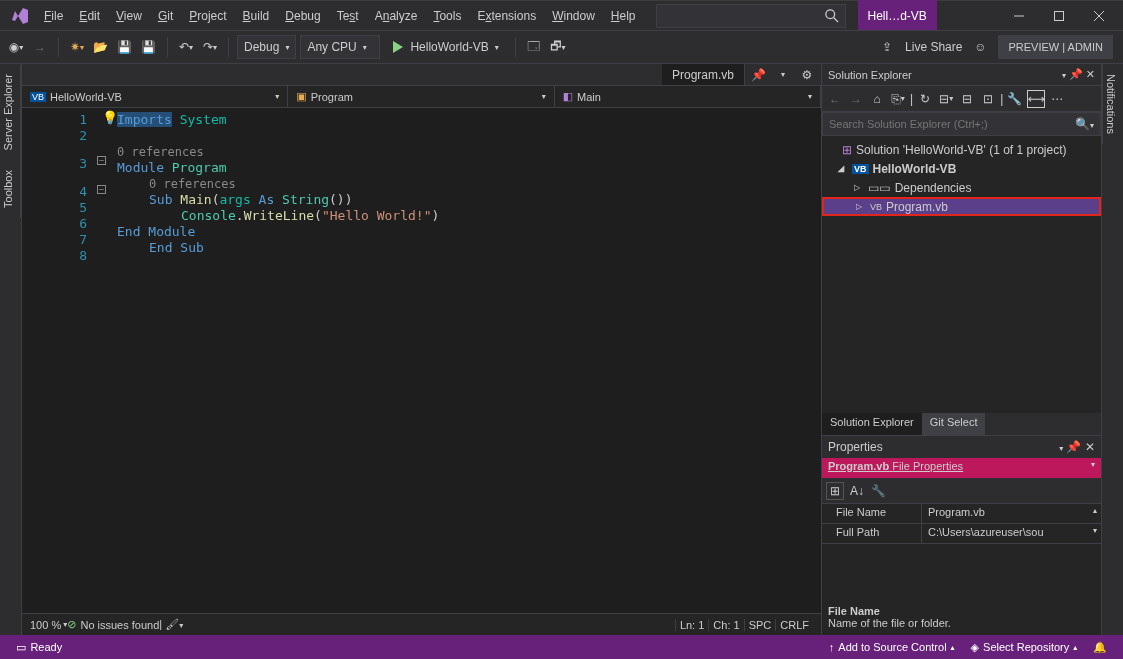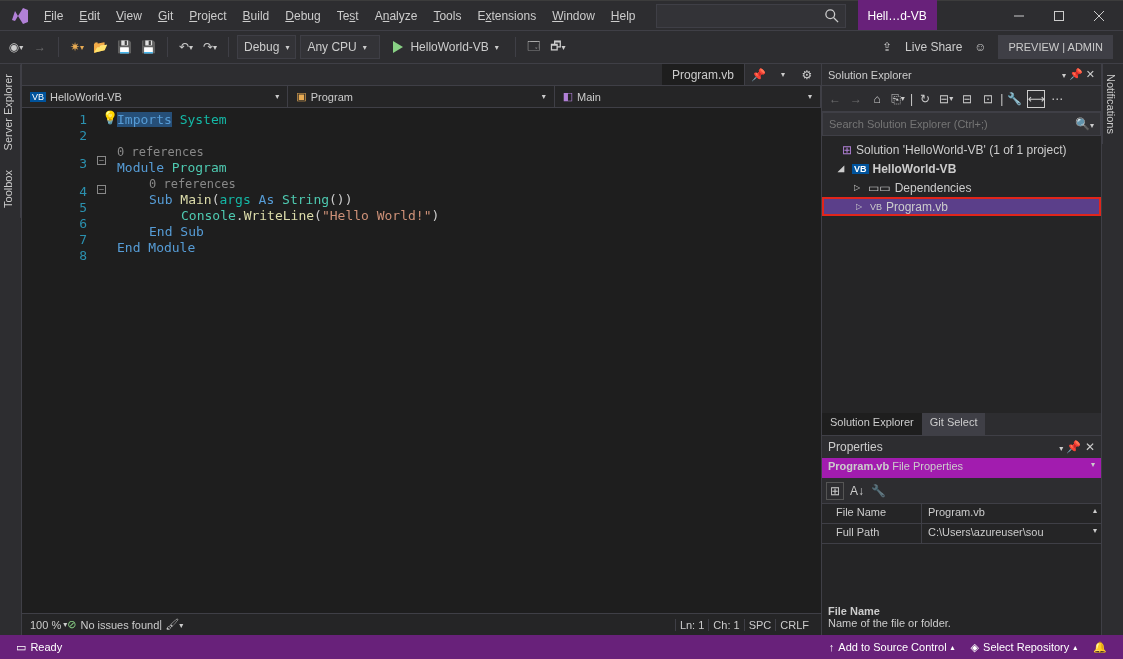--- a/index.html
+++ b/index.html
@@ -57,21 +57,21 @@
 .tree{flex:1;padding:4px 0;font-size:12px;overflow:auto;}
 .tree-row{display:flex;align-items:center;height:19px;padding-left:6px;gap:4px;}
 .tree-row.bold{font-weight:bold;}
 .tree-row.selected{background:#5b3f8a;border:2px solid #e1251b;}
 .expander{width:10px;font-size:8px;color:#ccc;}
 .panel-tabs{height:22px;background:#2d2d30;display:flex;font-size:11px;}
 .ptab{padding:3px 8px;}
 .ptab.active{background:#1e1e1e;}
 .props-panel{height:200px;display:flex;flex-direction:column;border-top:1px solid #3f3f46;}
 .props-header{padding:4px 6px;font-size:12px;display:flex;justify-content:space-between;align-items:center;background:#2d2d30;border-bottom:0;}
-.props-sub{padding:2px 6px 6px;font-size:11px;color:#ccc;background:#a21caf;}
+.props-sub{padding:2px 6px 6px;font-size:11px;color:#ccc;background:#be185d;text-decoration:underline;}
 .props-tb{height:26px;background:#2d2d30;display:flex;align-items:center;gap:4px;padding:0 4px;border-bottom:1px solid #3f3f46;}
 .props-grid{flex:1;background:#252526;}
 .prow{display:flex;border-bottom:1px solid #3f3f46;height:20px;font-size:11px;}
 .pcell{padding:2px 6px;}
 .pcell.k{width:100px;border-right:1px solid #3f3f46;}
 .pdesc{padding:6px;font-size:11px;}
 
 .statusbar { height: 24px; background: #68217a; color:#fff; display:flex; align-items:center; padding:0 8px; font-size:11px;}
 .statusbar .spacer{flex:1;}
 .sb-item{display:flex;align-items:center;gap:4px;padding:0 8px;}
@@ -222,22 +222,22 @@
       </div>
       <div class="code-content">
         <span class="lightbulb">💡</span>
         <div><span style="background:#264f78"><span class="kw">Imports</span></span> <span class="id">System</span></div>
         <div>&nbsp;</div>
         <div class="ref">0 references</div>
         <div><span class="kw">Module</span> <span class="mod">Program</span></div>
         <div class="ref" style="padding-left:32px">0 references</div>
         <div style="padding-left:32px"><span class="kw">Sub</span> <span class="fn">Main</span>(<span class="id">args</span> <span class="kw">As</span> <span class="type">String</span>())</div>
         <div style="padding-left:64px"><span class="type">Console</span>.<span class="fn">WriteLine</span>(<span class="str">"Hello World!"</span>)</div>
+        <div><span class="kw">End</span> <span class="kw">Module</span></div>
         <div style="padding-left:32px"><span class="kw">End</span> <span class="kw">Sub</span></div>
-        <div><span class="kw">End</span> <span class="kw">Module</span></div>
       </div>
     </div>
     <div class="editor-status">
       <span class="zoom">
           <span>100 %</span> 
           <span class="chev">▾</span>
         </span>
       <span class="issues">
           <span style="color:#89d185">⊘</span>
           <span>No issues found</span>

